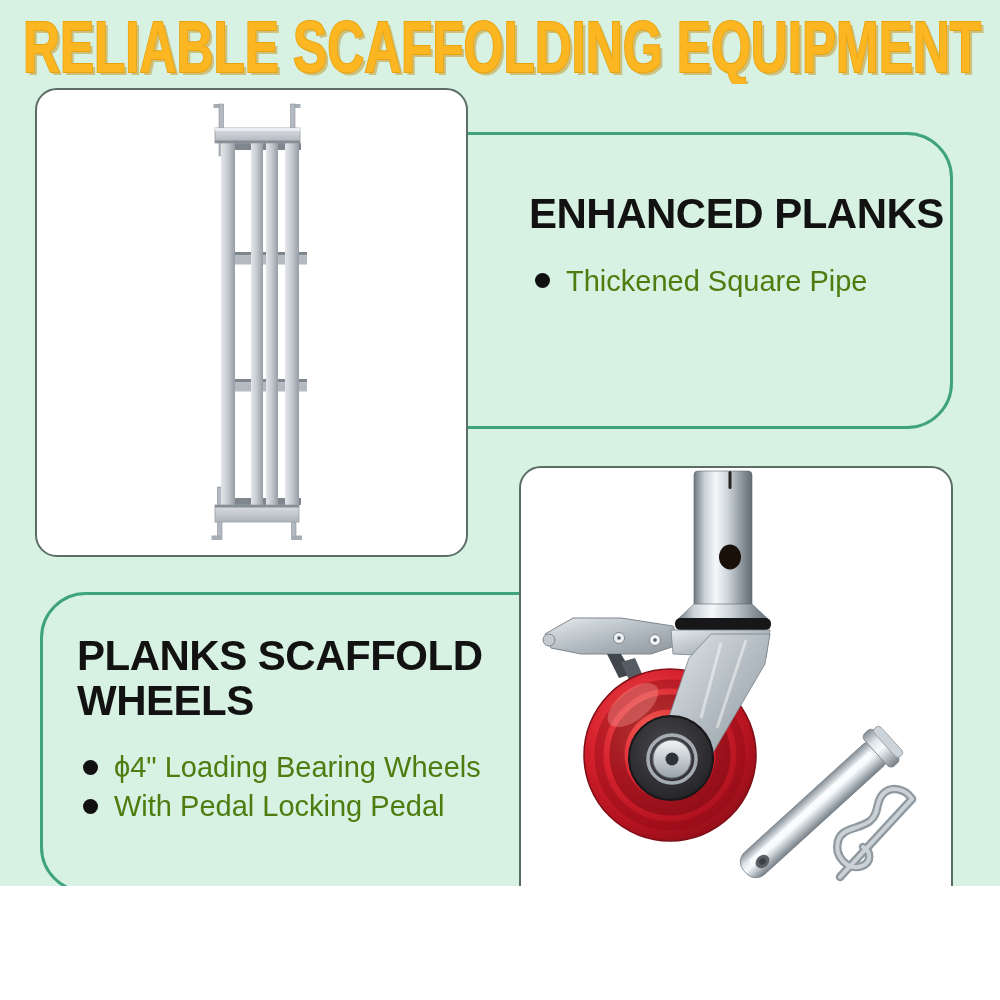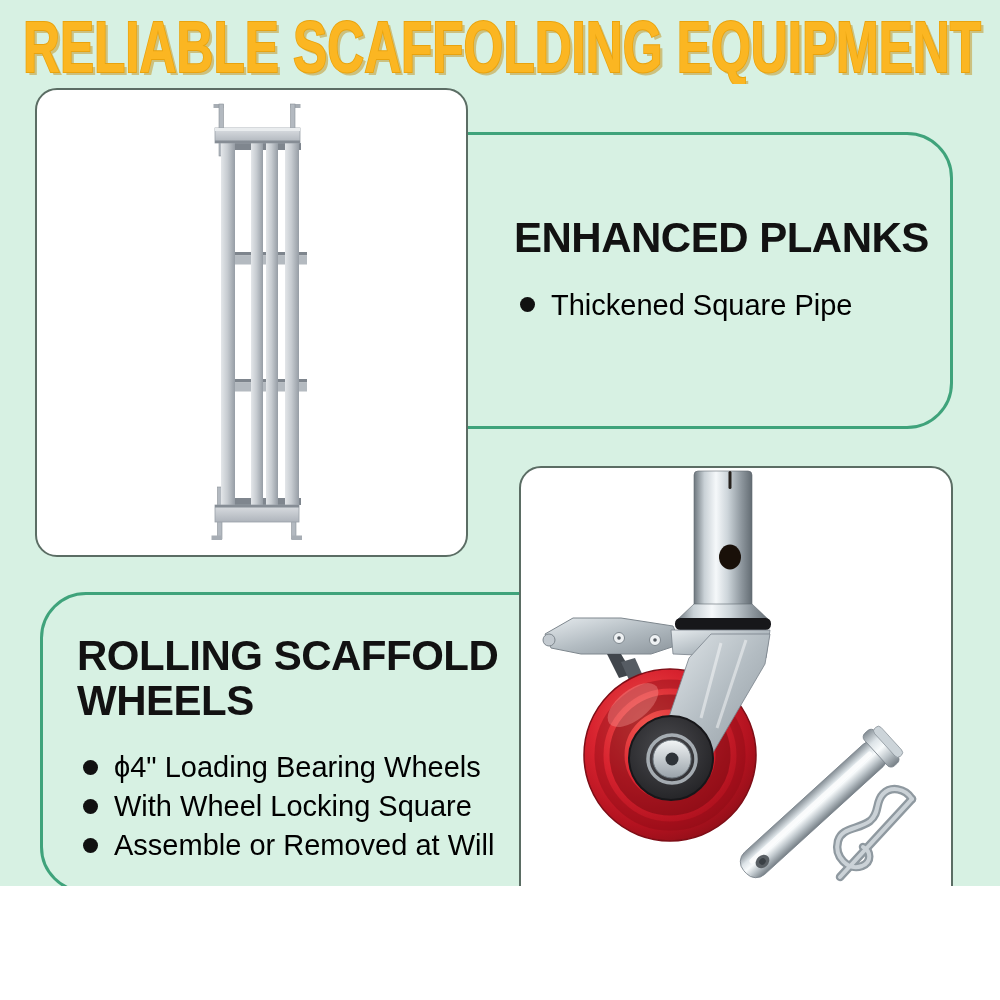--- a/index.html
+++ b/index.html
@@ -20,30 +20,30 @@
   
   .card{
     position:absolute;background:#ffffff;border:2px solid #5b6d64;
     border-radius:22px;box-sizing:border-box;z-index:2;overflow:hidden;
   }
   #card-plank{left:35px;top:88px;width:433px;height:469px;}
   #card-caster{left:519px;top:466px;width:434px;height:471px;}
   .card svg{position:absolute;left:0;top:0;}
   
   .feature{position:absolute;z-index:3;color:#141414;}
-  #feature-planks{left:514px;top:191px;width:450px;margin-top:24px;}
+  #feature-planks{left:529px;top:191px;width:450px;}
   #feature-wheels{left:77px;top:633px;width:470px;}
   .feature h2{
     margin:0;font-size:42px;line-height:45px;font-weight:bold;
     letter-spacing:-0.5px;color:#121212;
   }
   .feature ul{list-style:none;margin:25px 0 0 0;padding:0;}
   .feature li{
     position:relative;padding-left:37px;font-size:29px;line-height:40px;
-    color:#000000;
+    color:#4d7c0f;
   }
   #feature-wheels li{line-height:39px;}
   .feature li::before{
     content:"";position:absolute;left:6px;top:12px;width:15px;height:15px;
     border-radius:50%;background:#111;
   }
 </style>
 </head>
 <body>
 
@@ -212,21 +212,20 @@
   </div>
 
   <div class="feature" id="feature-planks">
     <h2>ENHANCED PLANKS</h2>
     <ul>
       <li>Thickened Square Pipe</li>
     </ul>
   </div>
 
   <div class="feature" id="feature-wheels">
-    <h2>ROLLING SCAFFOLD WHEELS</h2>
+    <h2>PLANKS SCAFFOLD WHEELS</h2>
     <ul>
       <li>ϕ4" Loading Bearing Wheels</li>
-      <li>With Wheel Locking Square</li>
-      <li>Assemble or Removed at Will</li>
+      <li>With Pedal Locking Pedal</li>
     </ul>
   </div>
 
 </div>
 
 </body></html>

